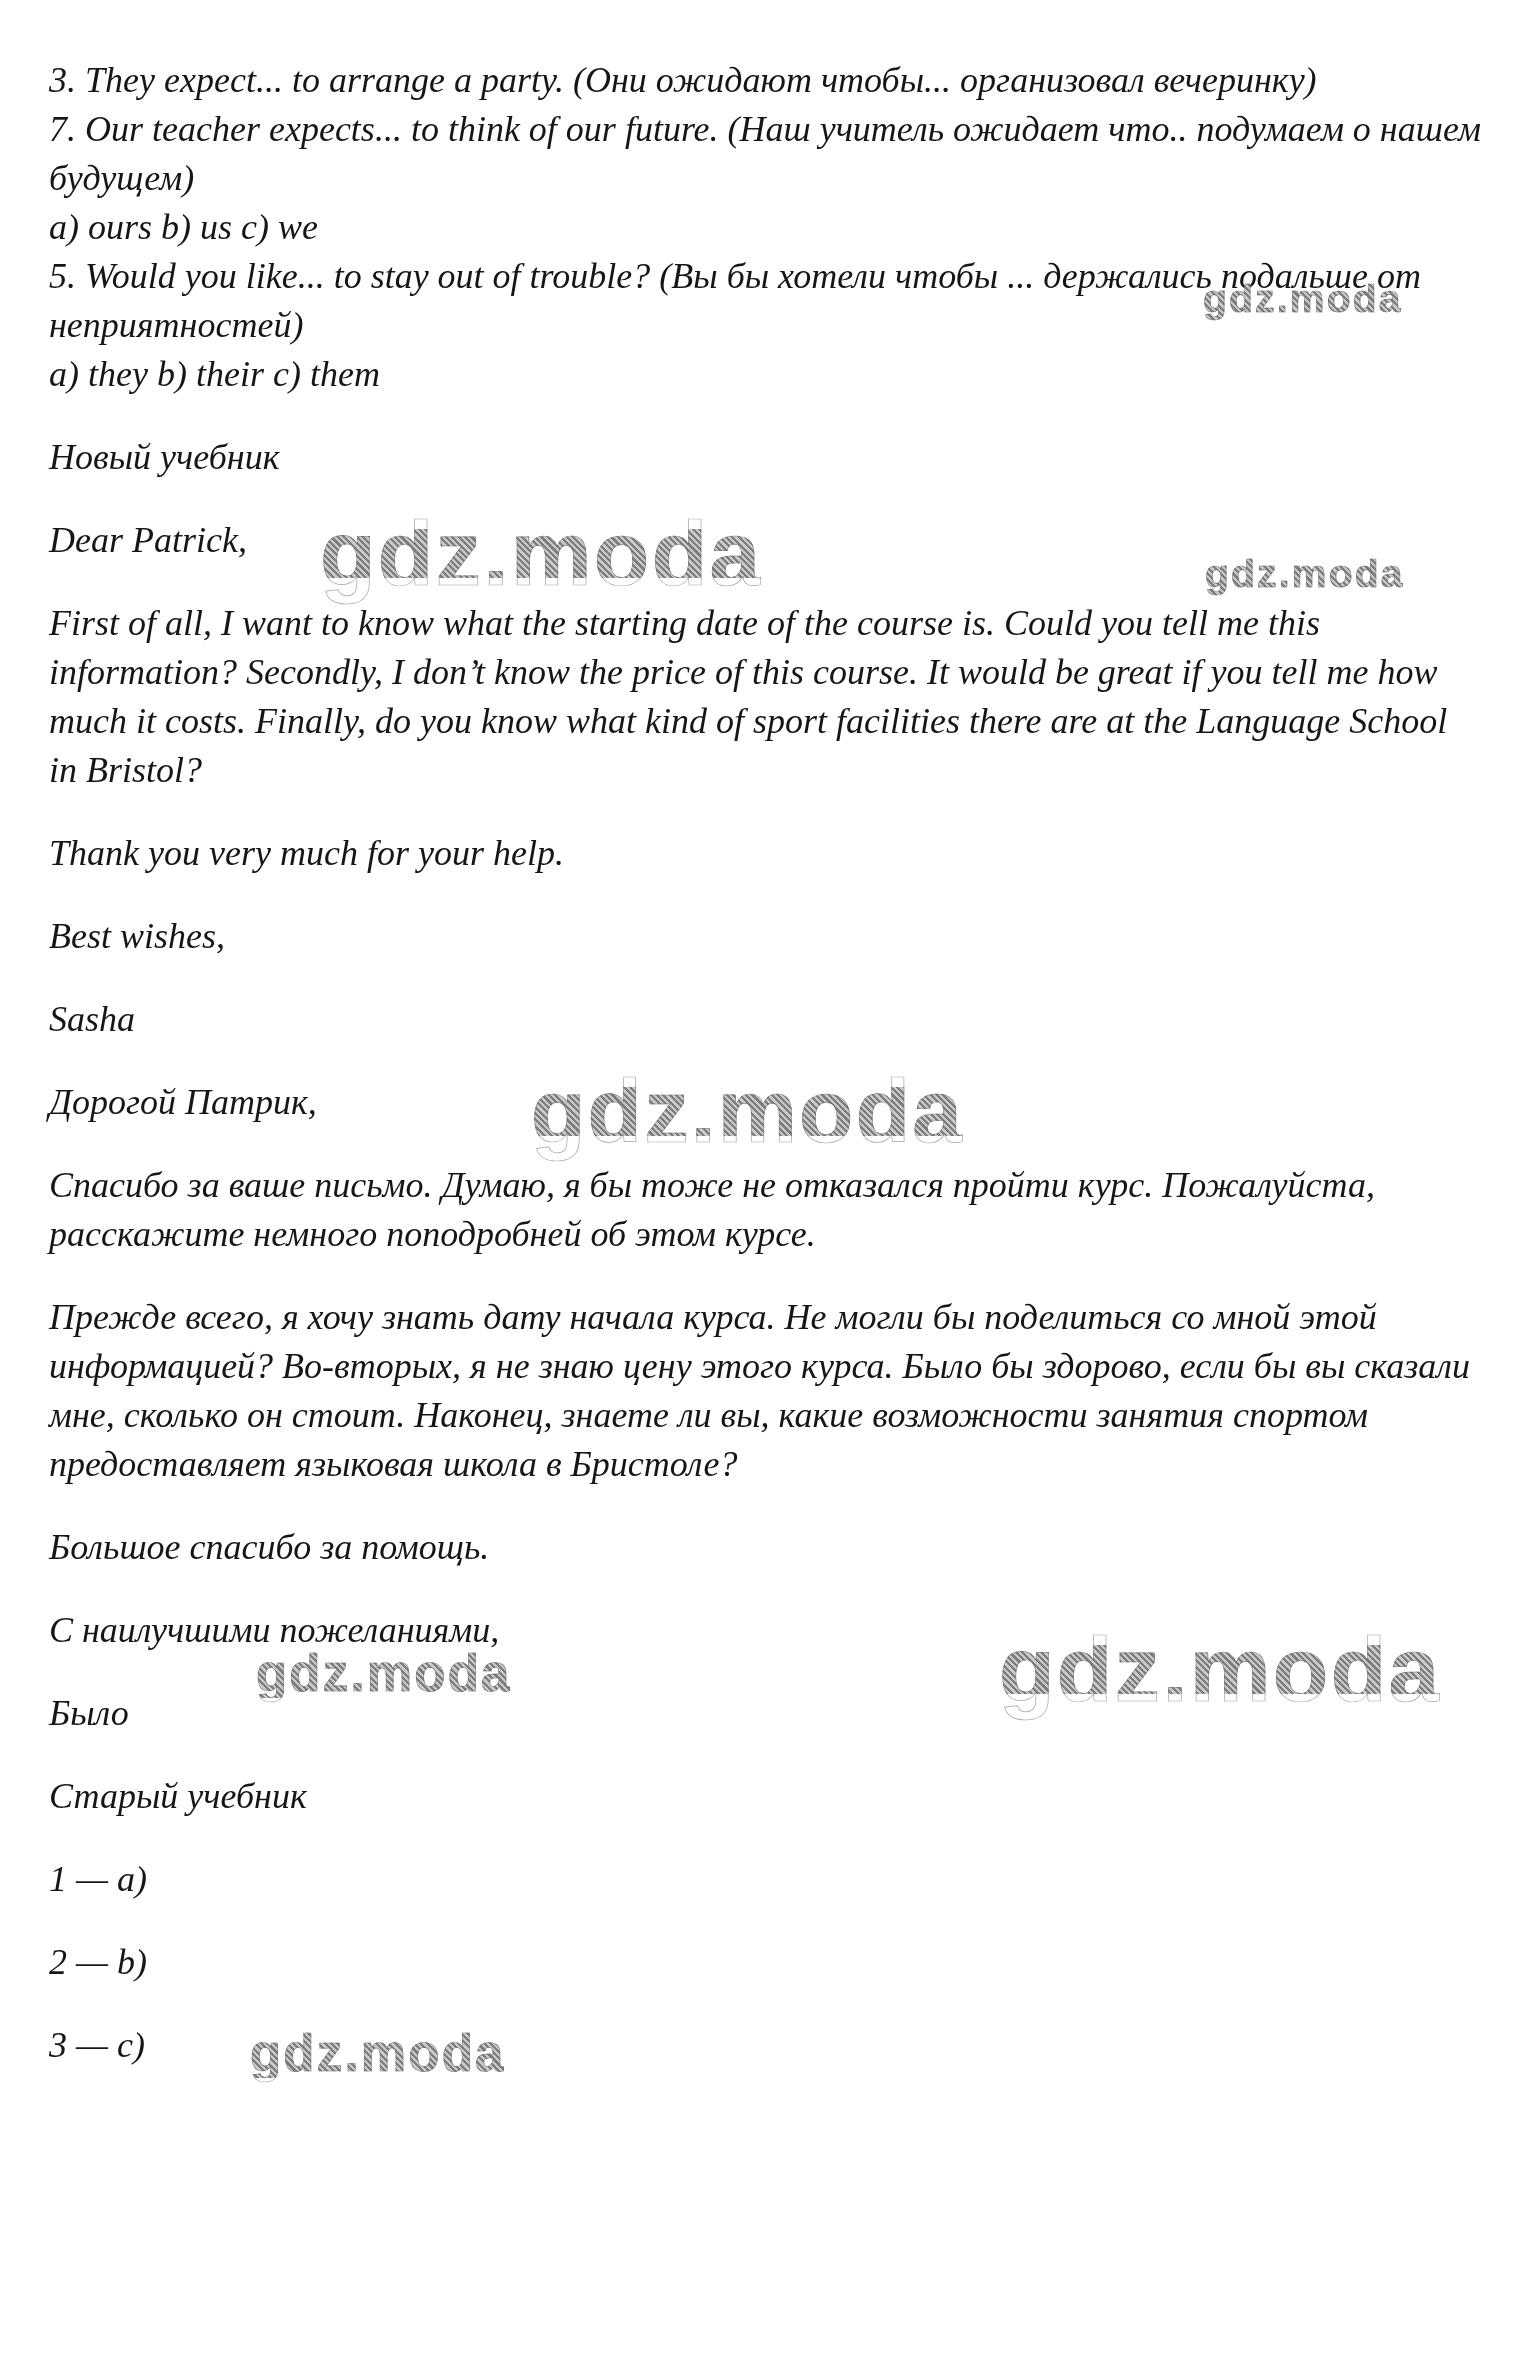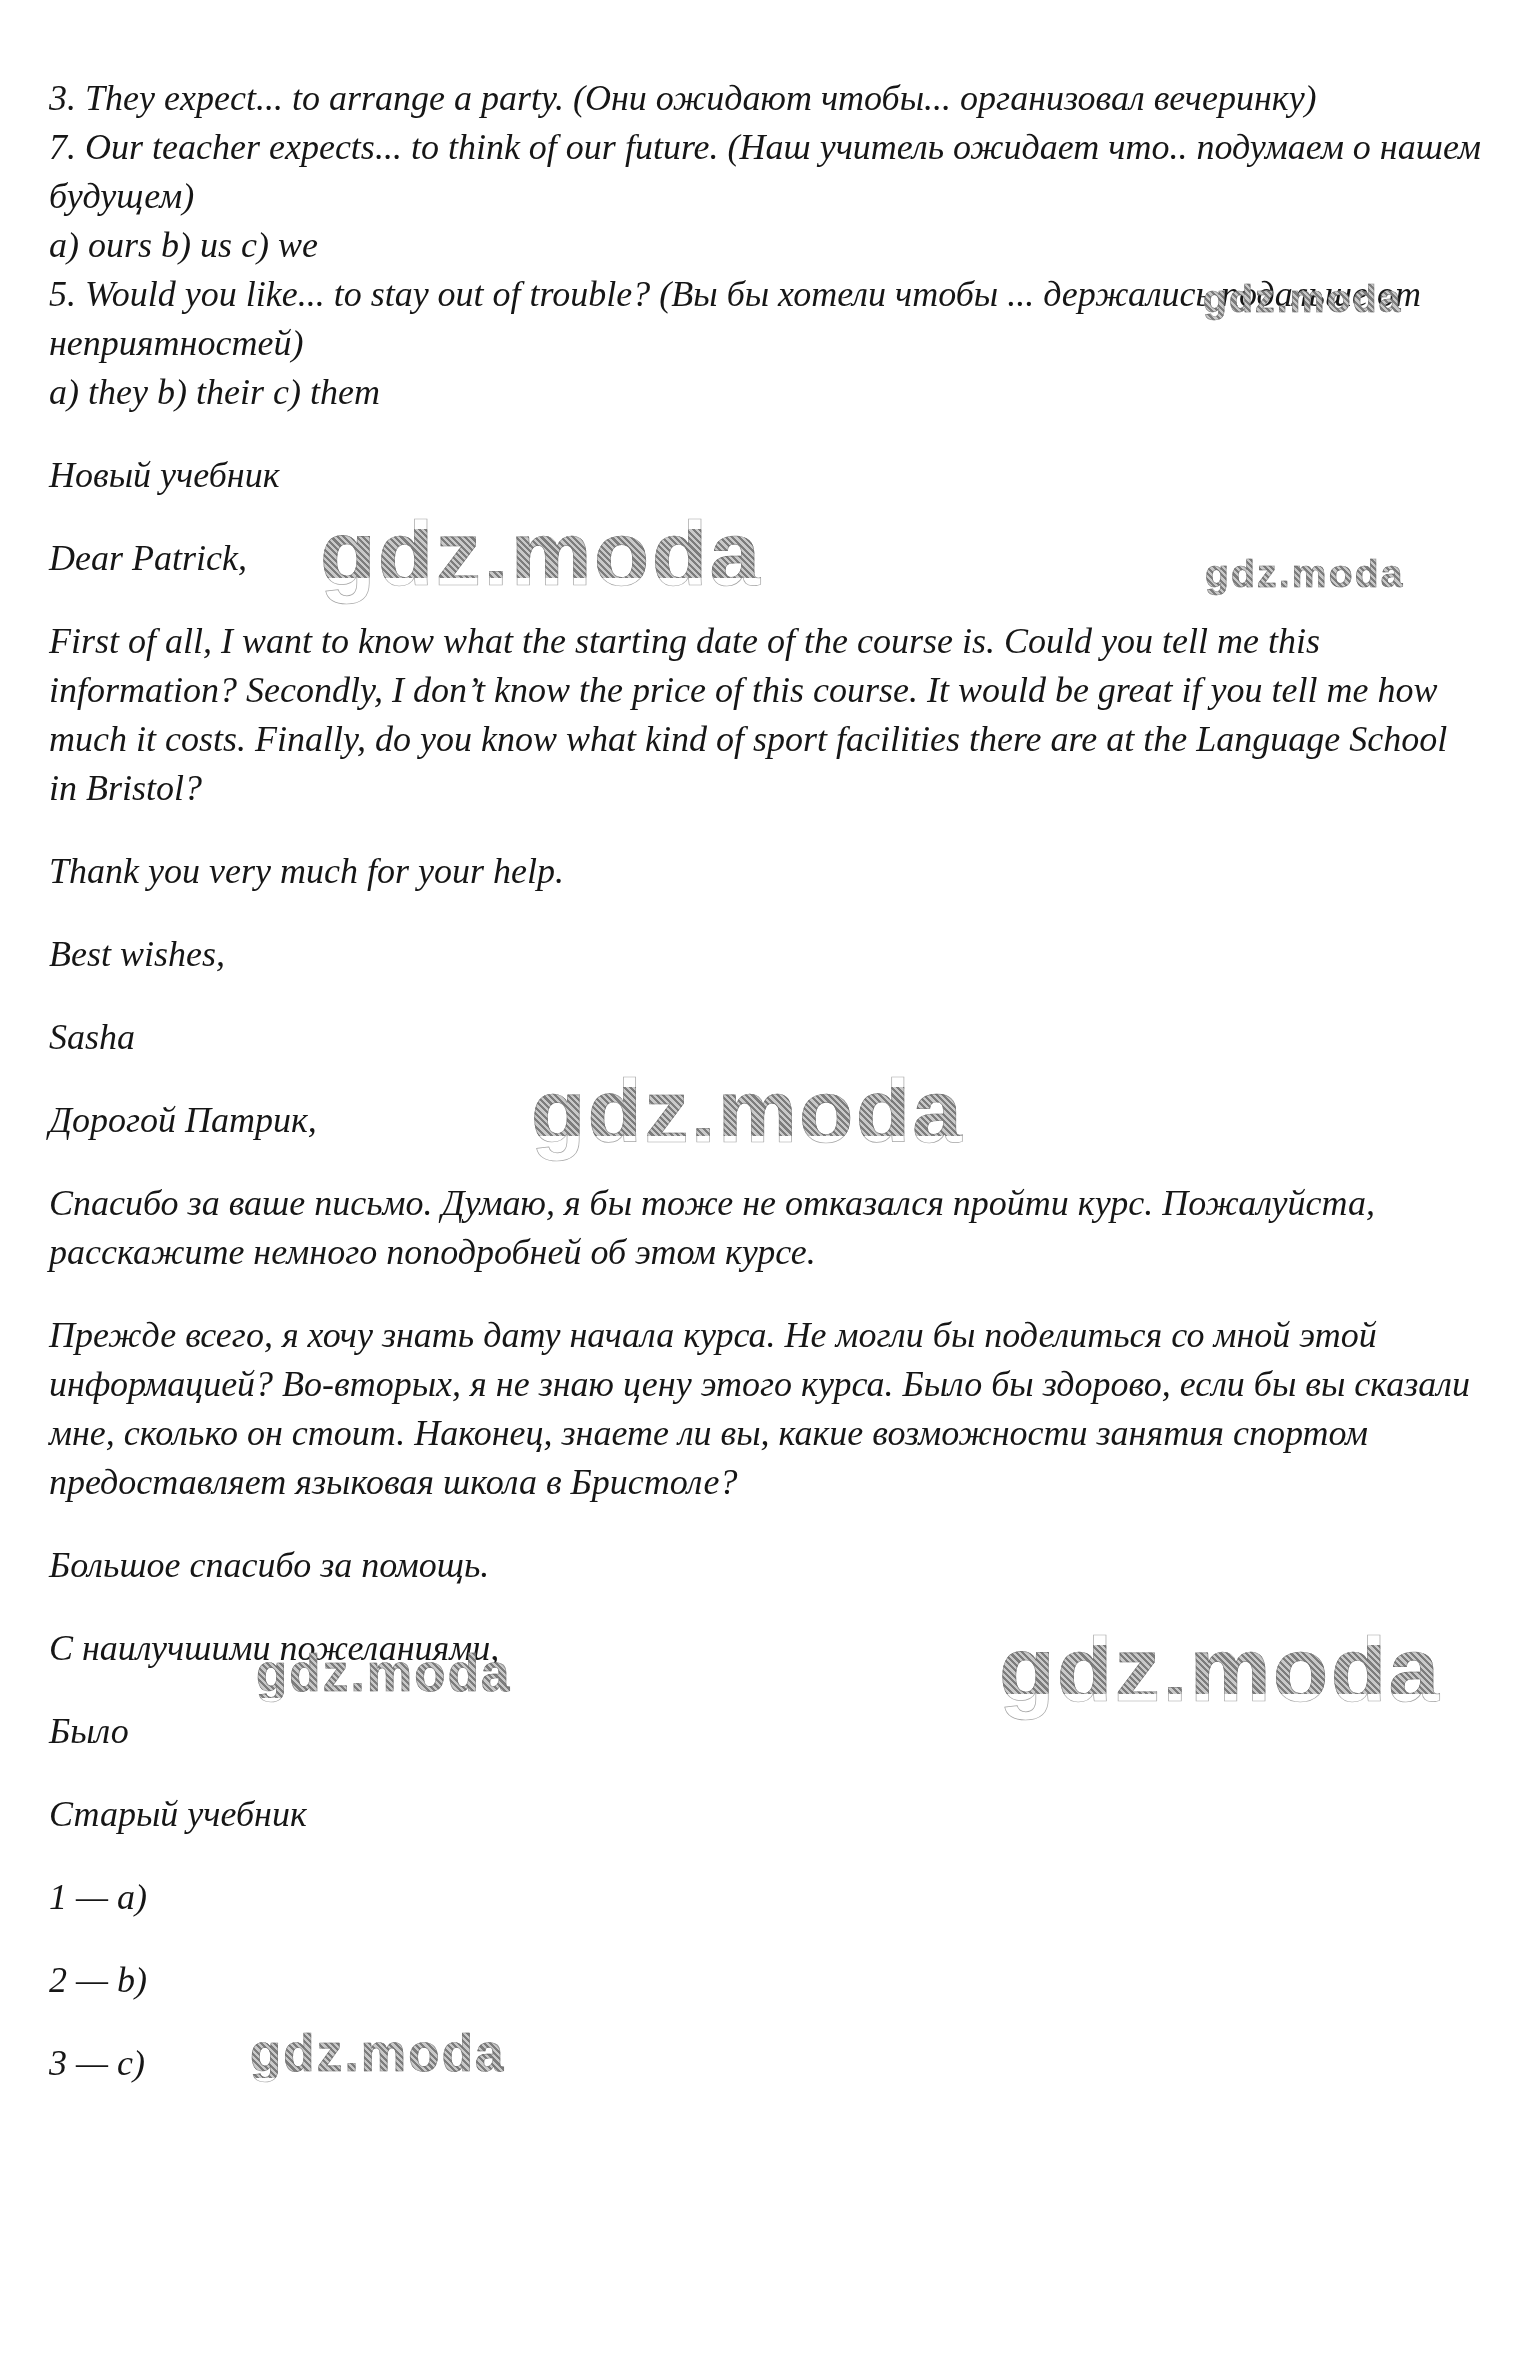--- a/index.html
+++ b/index.html
@@ -15,21 +15,21 @@
     overflow: hidden;
     font-family: "Liberation Serif", "DejaVu Serif", serif;
     font-style: italic;
     font-size: 36px;
     line-height: 49px;
     color: #161616;
   }
   .text-flow {
     position: relative;
     z-index: 1;
-    padding: 74px 49px 0 49px;
+    padding: 56px 49px 0 49px;
   }
   .exercise-block .line {
     margin: 0;
   }
   .text-flow p {
     margin: 34px 8px 0 0;
   }
   
   .wm {
     position: absolute;

